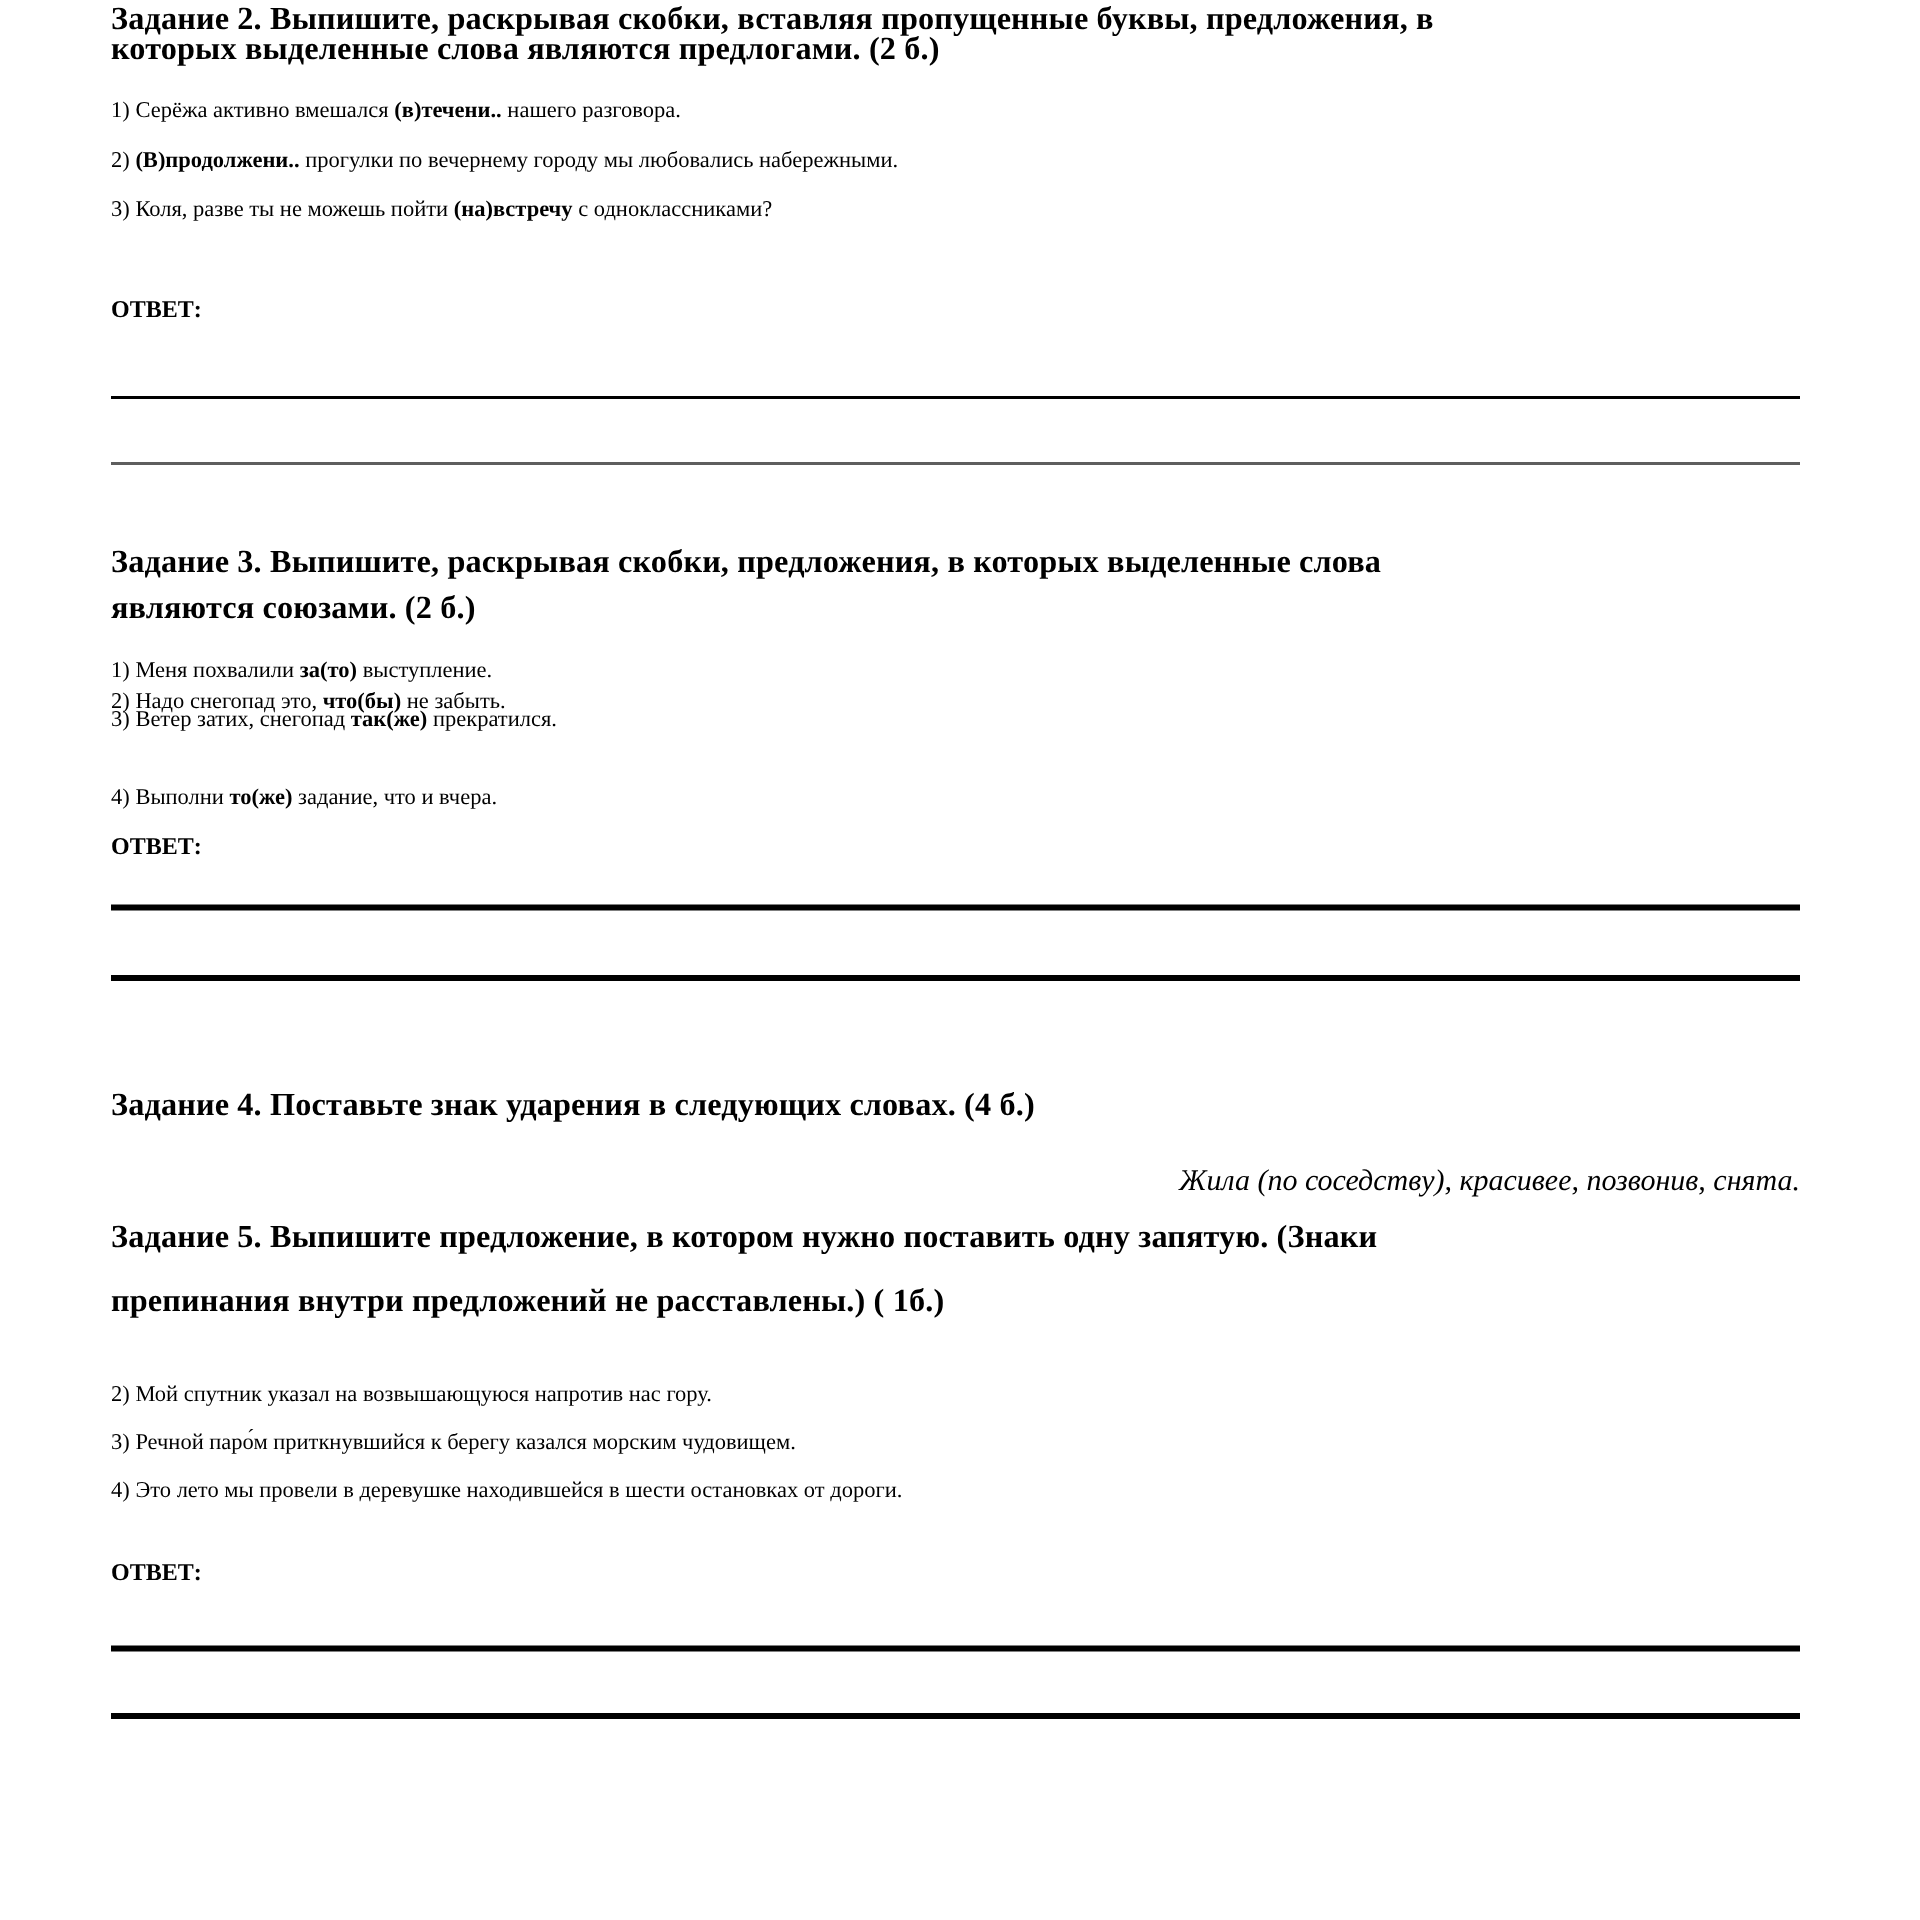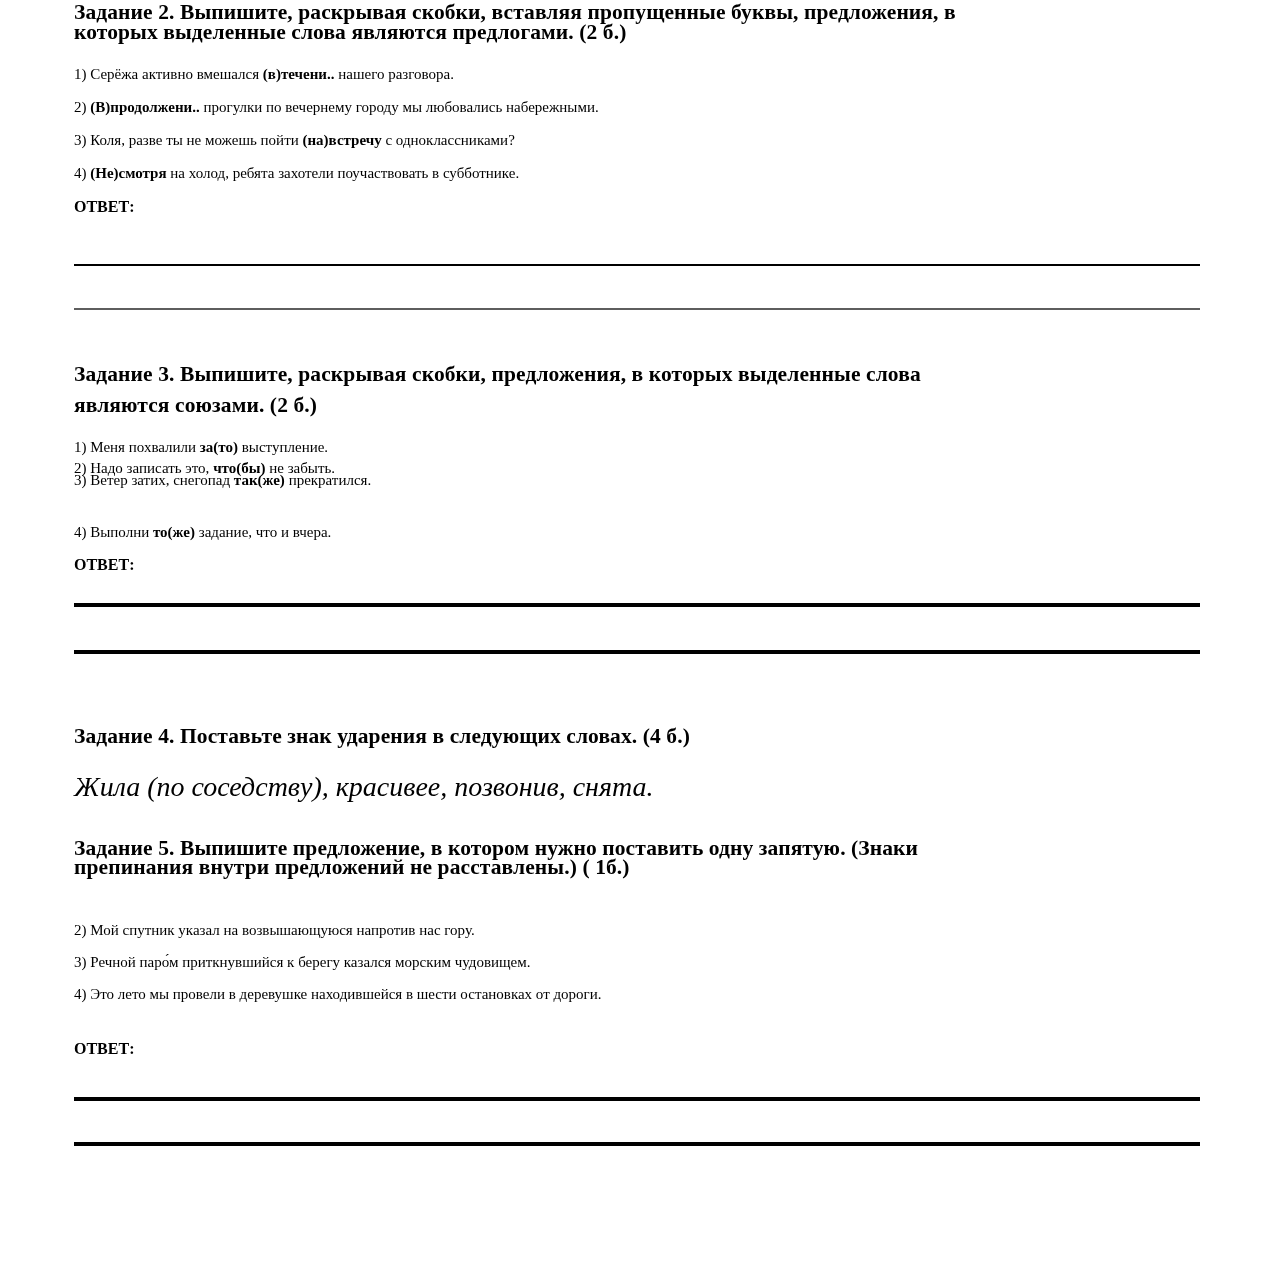--- a/index.html
+++ b/index.html
@@ -40,24 +40,24 @@
     margin: 0;
     white-space: nowrap;
   }
   .answer-label {
     font-size: 16px;
     font-weight: bold;
     line-height: 33px;
     margin: 0;
   }
   .centered-italic {
-    font-size: 28px;
+    font-size: 20px;
     font-style: italic;
     line-height: 30px;
-    text-align: left;
+    text-align: right;
     margin: 0;
   }
   b, strong { font-weight: bold; }
 
   
   .rule {
     width: 1126px;
     margin: 0;
     padding: 0;
     border: none;
@@ -91,25 +91,20 @@
   <div class="abs full" style="top:91px;">
     <p class="task-item">
       <span>2)</span><span> </span><b>(В)продолжени..</b><span> прогулки по вечернему городу мы любовались набережными.</span>
     </p>
   </div>
   <div class="abs full" style="top:124px;">
     <p class="task-item">
       <span>3)</span><span> Коля, разве ты не можешь пойти </span><b>(на)встречу</b><span> с одноклассниками?</span>
     </p>
   </div>
-  <div class="abs full" style="top:157px;">
-    <p class="task-item">
-      <span>4)</span><span> </span><b>(Не)смотря</b><span> на холод, ребята захотели поучаствовать в субботнике.</span>
-    </p>
-  </div>
 
   <div class="abs" style="top:190px;">
     <p class="answer-label">ОТВЕТ:</p>
   </div>
 
   <div class="abs rule rule-thin" style="top:264px;"></div>
   <div class="abs rule rule-thin-gray" style="top:308px;"></div>
 
   <div class="abs full" style="top:358px;">
     <p class="task-heading">Задание 3. Выпишите, раскрывая скобки, предложения, в которых выделенные слова</p>
@@ -118,21 +113,21 @@
     <p class="task-heading">являются союзами. (2 б.)</p>
   </div>
 
   <div class="abs full" style="top:431px;">
     <p class="task-item">
       <span>1)</span><span> Меня похвалили </span><b>за(то)</b><span> выступление.</span>
     </p>
   </div>
   <div class="abs full" style="top:452px;">
     <p class="task-item">
-      <span>2)</span><span> Надо записать это, </span><b>что(бы)</b><span> не забыть.</span>
+      <span>2)</span><span> Надо снегопад это, </span><b>что(бы)</b><span> не забыть.</span>
     </p>
   </div>
   <div class="abs full" style="top:464px;">
     <p class="task-item">
       <span>3)</span><span> Ветер затих, снегопад </span><b>так(же)</b><span> прекратился.</span>
     </p>
   </div>
   <div class="abs full" style="top:516px;">
     <p class="task-item">
       <span>4)</span><span> Выполни </span><b>то(же)</b><span> задание, что и вчера.</span>
@@ -146,21 +141,21 @@
   <div class="abs rule rule-thick" style="top:603px;"></div>
   <div class="abs rule rule-thick" style="top:650px;"></div>
 
   <div class="abs full" style="top:720px;">
     <p class="task-heading">Задание 4.  Поставьте знак ударения в следующих словах. (4 б.)</p>
   </div>
   <div class="abs full" style="top:772px;">
     <p class="centered-italic">Жила (по соседству), красивее, позвонив, снята.</p>
   </div>
 
-  <div class="abs full" style="top:832px;">
+  <div class="abs full" style="top:808px;">
     <p class="task-heading">Задание 5. Выпишите предложение, в котором нужно поставить одну запятую. (Знаки</p>
   </div>
   <div class="abs full" style="top:851px;">
     <p class="task-heading">препинания внутри предложений не расставлены.) ( 1б.)</p>
   </div>
 
   <div class="abs full" style="top:914px;">
     <p class="task-item">
       <span>2)</span><span> Мой спутник указал на возвышающуюся напротив нас гору.</span>
     </p>

